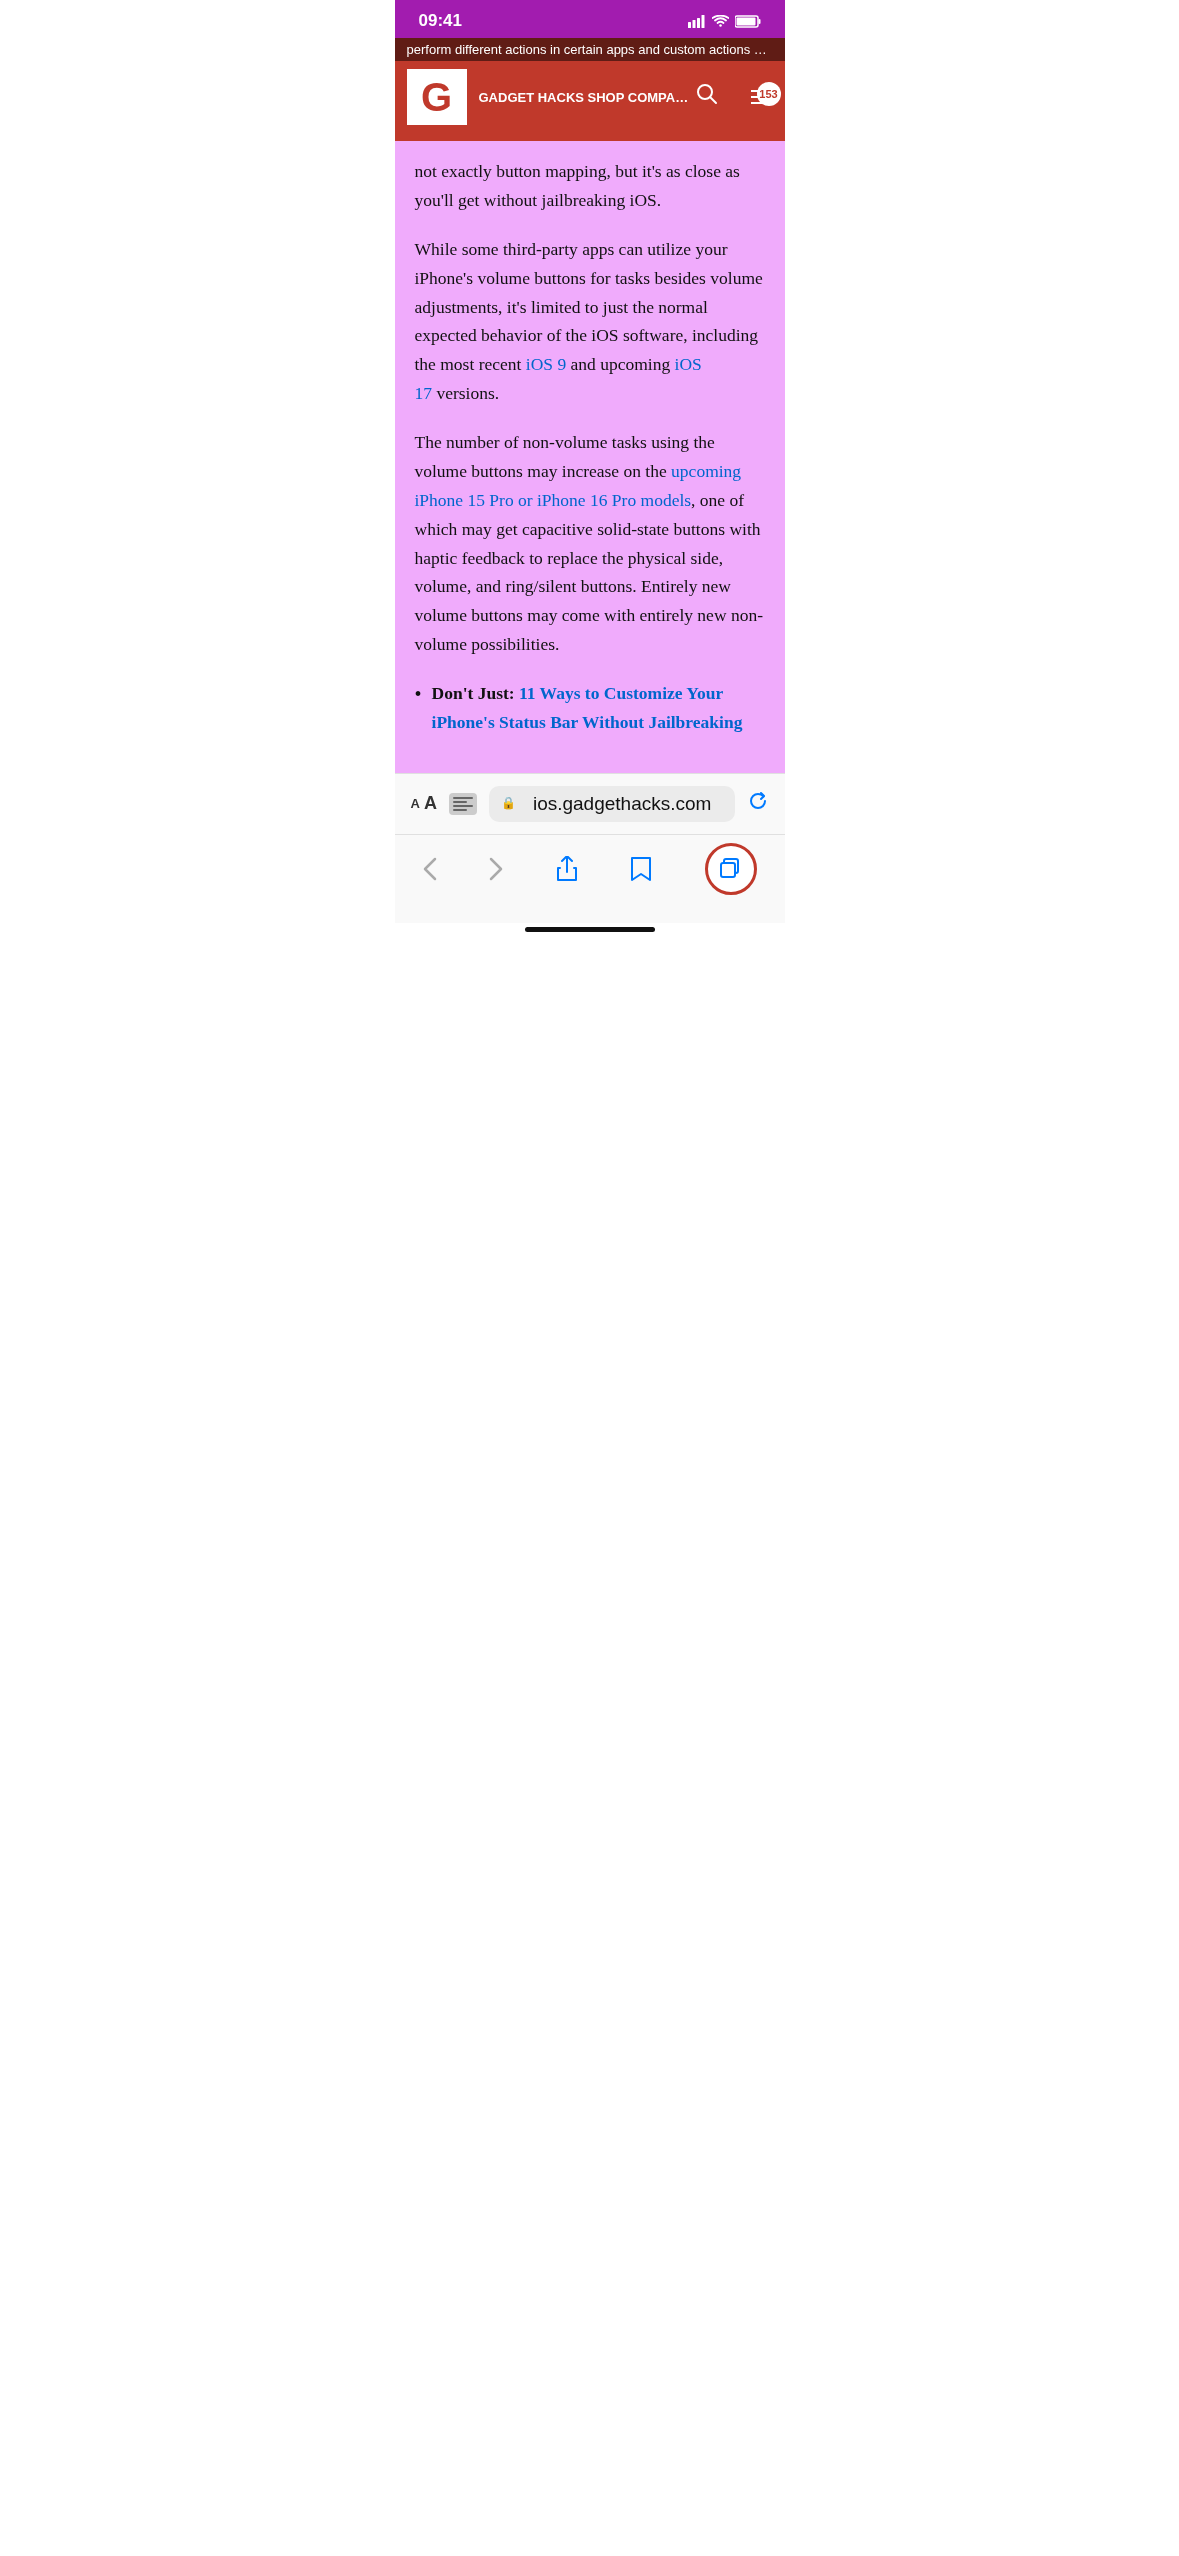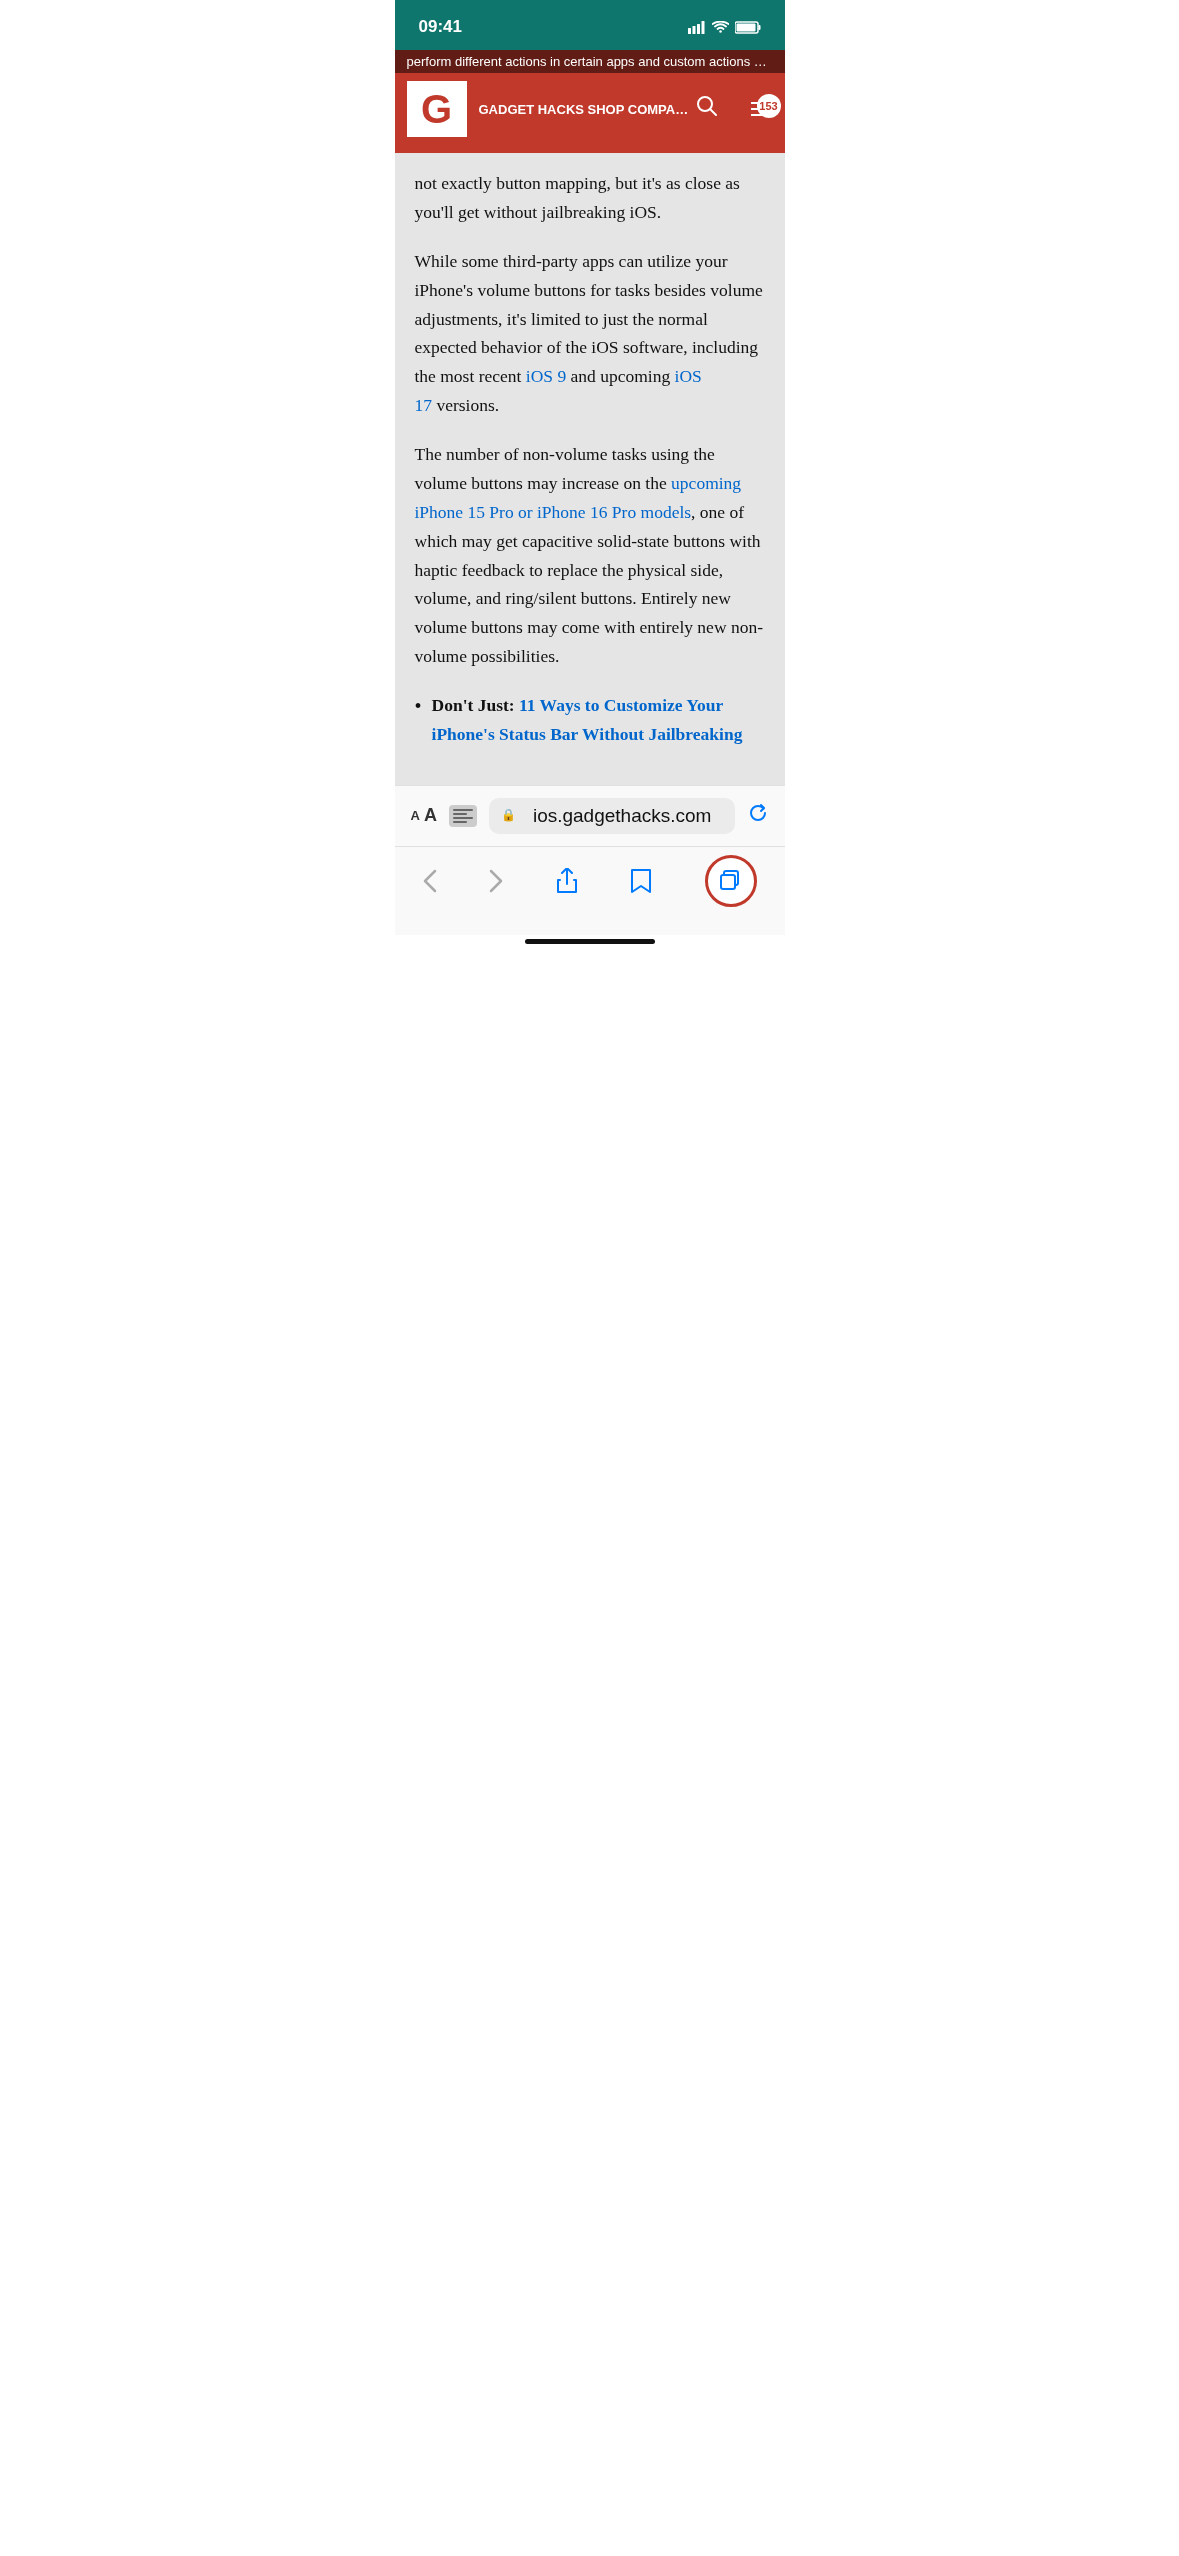--- a/index.html
+++ b/index.html
@@ -9,26 +9,26 @@
       font-family: -apple-system, 'Georgia', serif;
       background: #fff;
       width: 390px;
       margin: 0 auto;
       position: relative;
       overflow-x: hidden;
     }
 
     
     .status-bar {
-      background: #0f766e;
+      background: #a21caf;
       display: flex;
       justify-content: space-between;
       align-items: center;
       padding: 14px 24px 10px;
-      height: 50px;
+      height: 38px;
     }
 
     .status-time {
       color: white;
       font-size: 17px;
       font-weight: 600;
       font-family: -apple-system, sans-serif;
     }
 
     .status-icons {
@@ -134,21 +134,21 @@
       width: 24px;
       height: 24px;
       display: flex;
       align-items: center;
       justify-content: center;
     }
 
     
     .article-content {
       padding: 16px 20px;
-      background: #e5e5e5;
+      background: #f0abfc;
     }
 
     .article-intro {
       font-size: 17.5px;
       line-height: 1.65;
       color: #111;
       font-family: Georgia, 'Times New Roman', serif;
       margin-bottom: 20px;
     }
 

